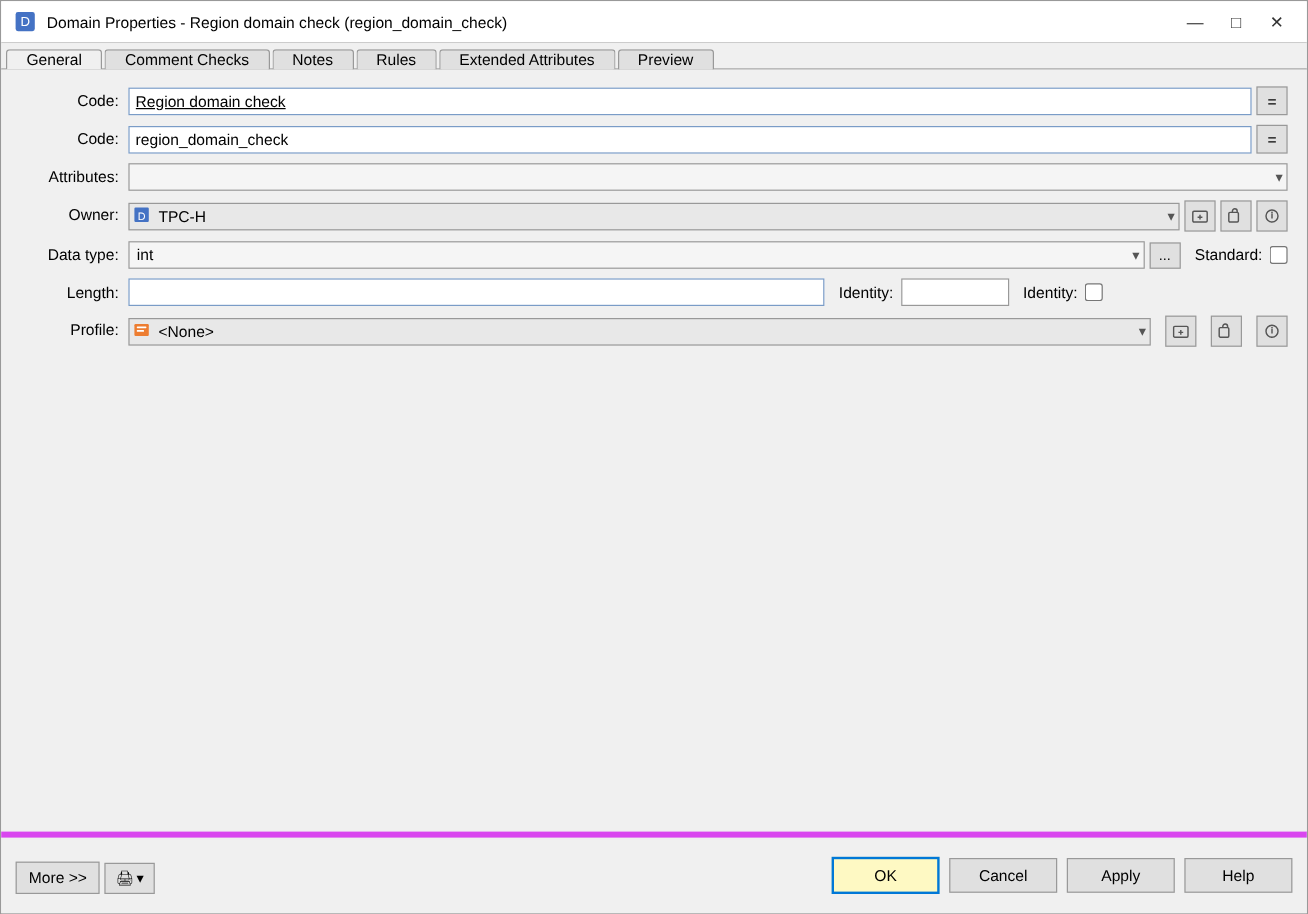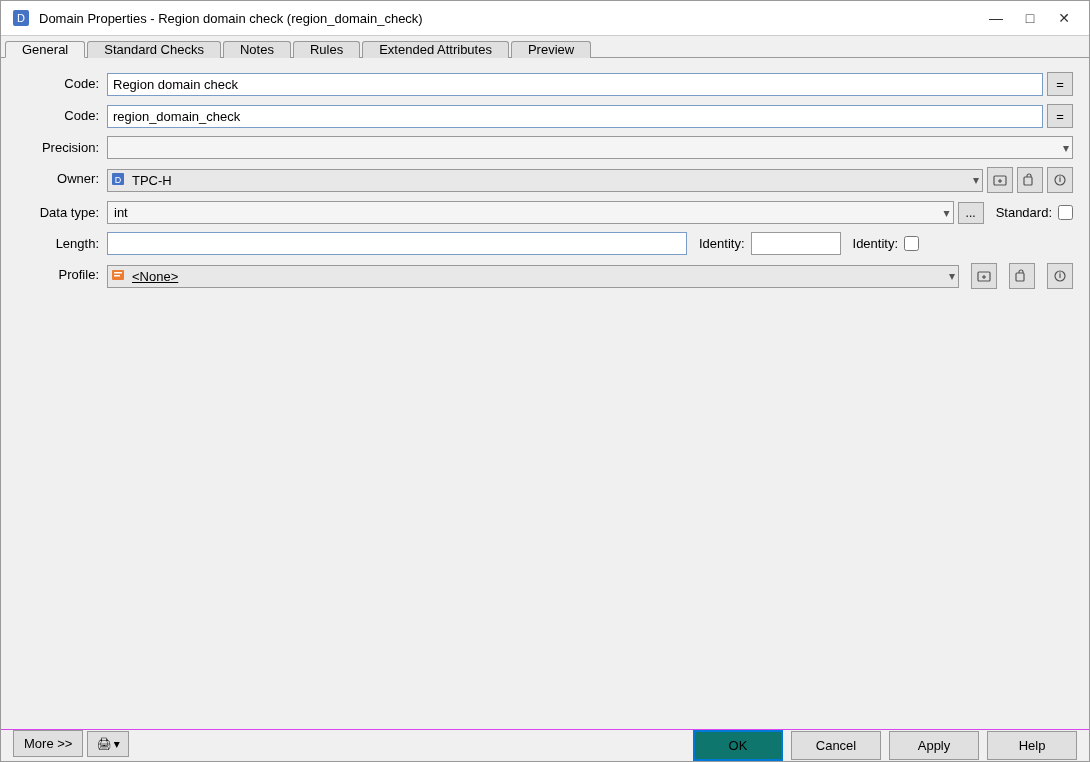--- a/index.html
+++ b/index.html
@@ -118,20 +118,21 @@
       background: #fff;
       padding: 3px 5px;
       font-size: 13px;
       color: #000;
       outline: none;
     }
 
     .name-input {
       flex: 1;
       background: #cce4ff;
+      text-decoration: underline;
     }
     .code-input { flex: 1; }
 
     .eq-btn {
       width: 26px;
       height: 24px;
       border: 1px solid #999;
       background: #e0e0e0;
       cursor: pointer;
       font-size: 13px;
@@ -260,29 +261,28 @@
       margin-right: 6px;
       font-size: 13px;
       white-space: nowrap;
     }
 
     .profile-wrap {
       flex: 1;
       display: flex;
       align-items: center;
       gap: 12px;
-      text-decoration: underline;
     }
     .keywords-input { flex: 1; }
 
     .bottom-bar {
       display: flex;
-      align-items: flex-start;
-      padding: 0 12px;
-      border-top: 1px solid #d946ef;
+      align-items: flex-end;
+      padding: 16px 12px;
+      border-top: 5px solid #d946ef;
       background: #f0f0f0;
       gap: 8px;
     }
     .bottom-left {
       display: flex;
       align-items: center;
       gap: 4px;
     }
     .more-btn {
       padding: 5px 10px;
@@ -311,21 +311,21 @@
       min-width: 90px;
       padding: 6px 16px;
       border: 1px solid #999;
       background: #e0e0e0;
       cursor: pointer;
       font-size: 13px;
       text-align: center;
     }
     .dialog-btn.ok-btn {
       border: 2px solid #0078d7;
-      background: #0f766e;
+      background: #fef9c3;
     }
 
     .dots-btn {
       min-width: 26px;
       padding: 3px 6px;
       border: 1px solid #999;
       background: #e0e0e0;
       cursor: pointer;
       font-size: 12px;
     }
@@ -345,21 +345,21 @@
     <span class="title-bar-text">Domain Properties - Region domain check (region_domain_check)</span>
     <div class="title-bar-controls">
       <button class="title-btn">—</button>
       <button class="title-btn">□</button>
       <button class="title-btn close">✕</button>
     </div>
   </div>
 
   <div class="tab-bar">
     <div class="tab active"><span>General</span></div>
-    <div class="tab"><span>Standard Checks</span></div>
+    <div class="tab"><span>Comment Checks</span></div>
     <div class="tab"><span>Notes</span></div>
     <div class="tab"><span>Rules</span></div>
     <div class="tab"><span>Extended Attributes</span></div>
     <div class="tab"><span>Preview</span></div>
   </div>
 
   <div class="content">
 
     <div class="form-row">
       <div class="form-label">Code:</div>
@@ -372,21 +372,21 @@
     <div class="form-row">
       <div class="form-label">Code:</div>
       <div class="form-control-wrap">
         <input type="text" class="code-input" style="flex: 1 1 0%;" value="region_domain_check">
         <button class="eq-btn">=</button>
       </div>
     </div>
 
 
     <div class="form-row">
-      <div class="form-label">Precision:</div>
+      <div class="form-label">Attributes:</div>
       <div class="form-control-wrap">
         <div class="select-wrap">
           <select>
             <option value=""></option>
           </select>
           <span class="select-arrow">▾</span>
         </div>
       </div>
     </div>
 

